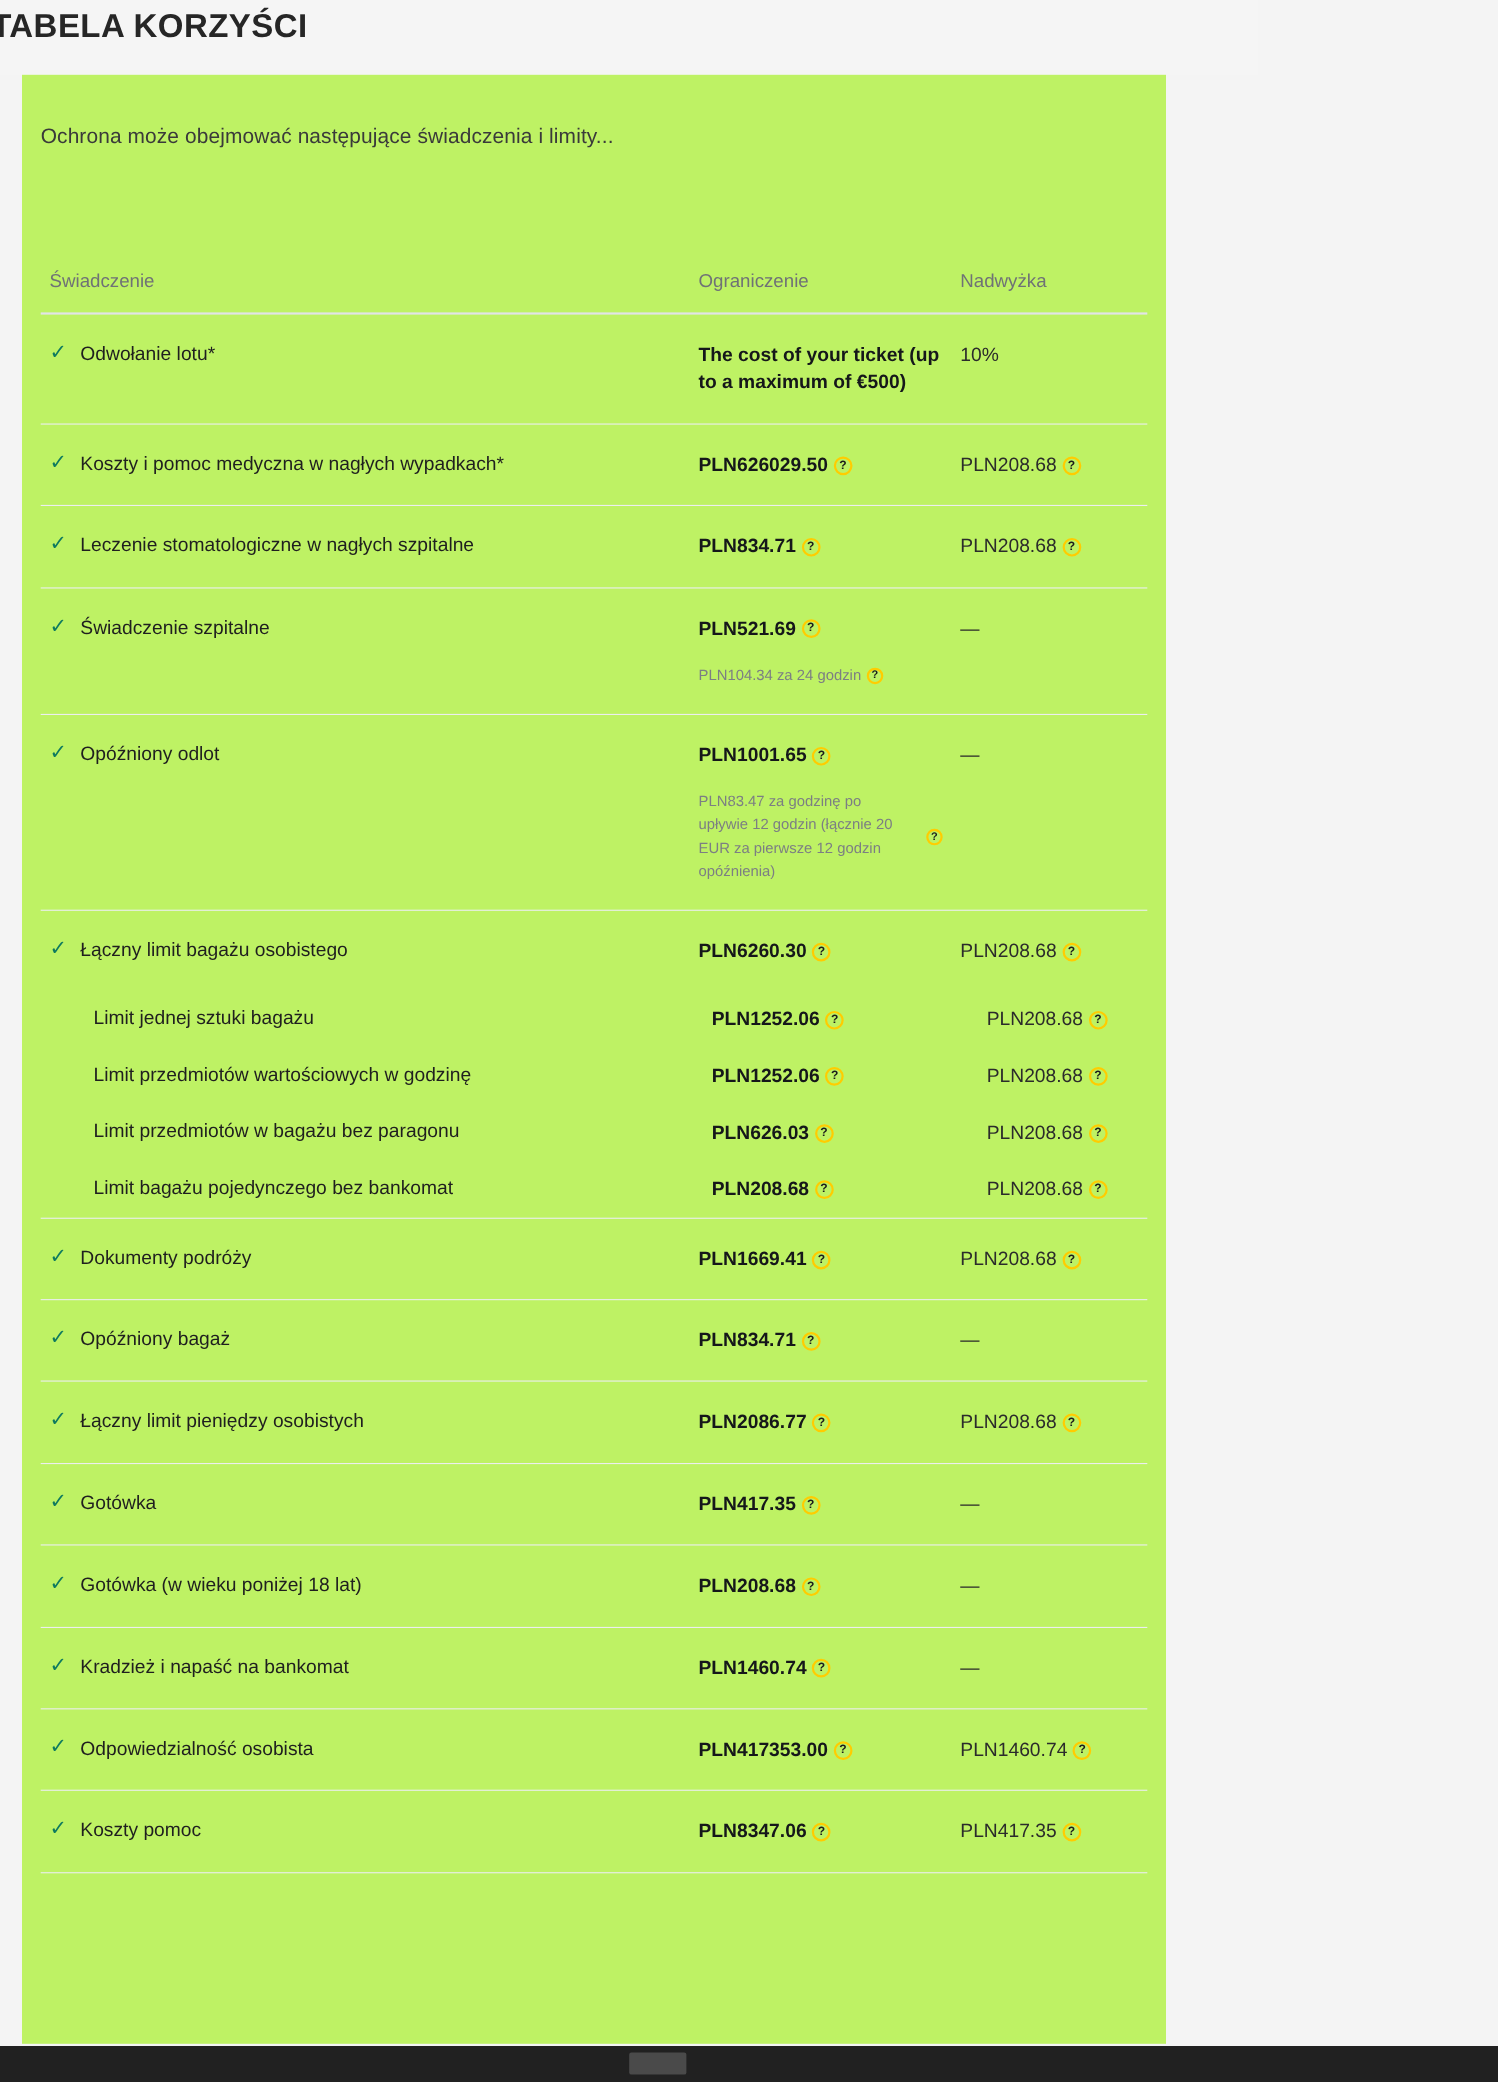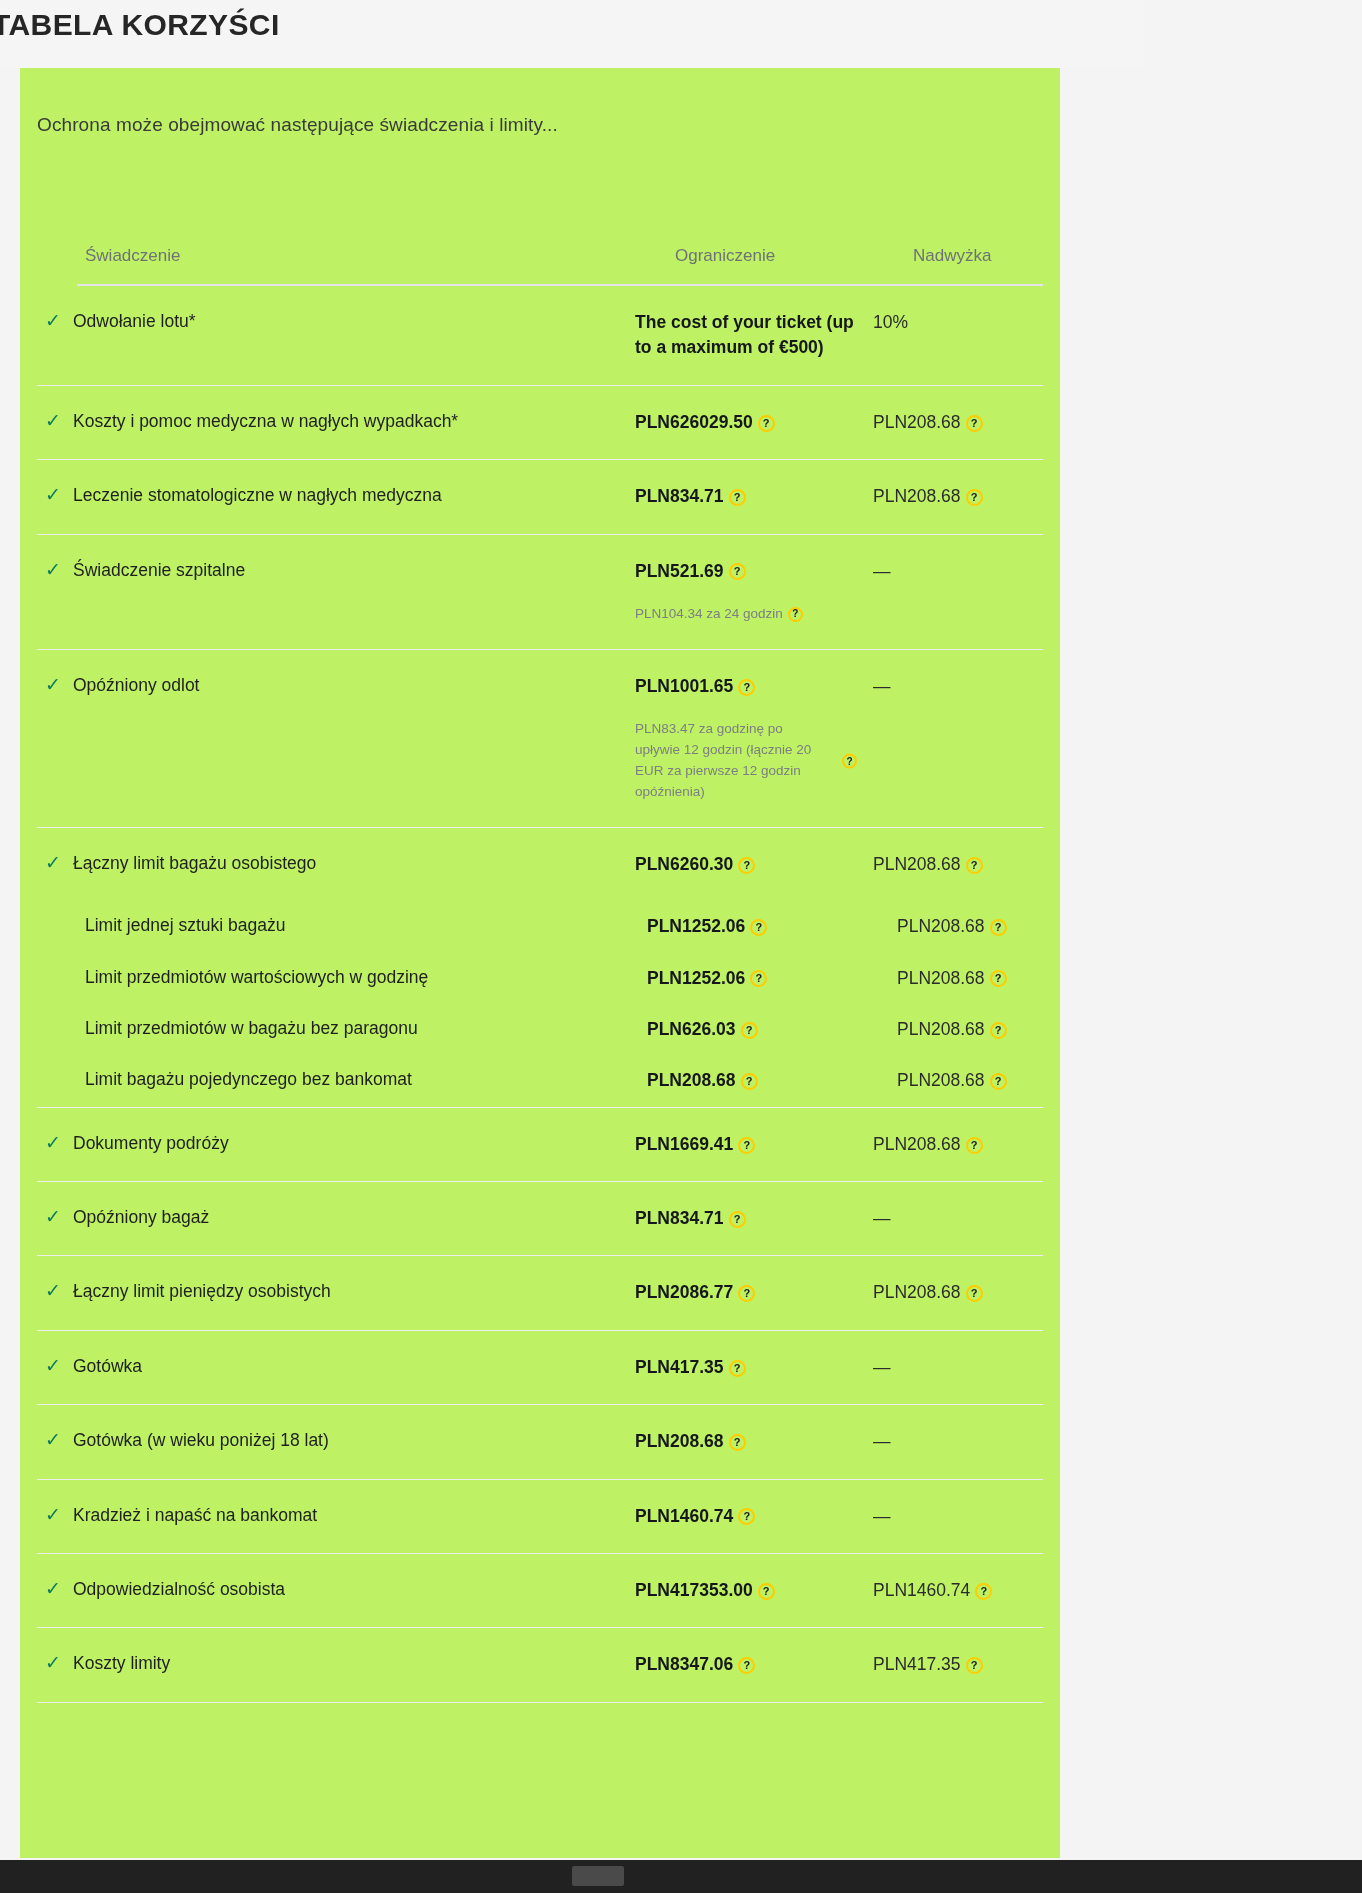--- a/index.html
+++ b/index.html
@@ -35,21 +35,20 @@
     letter-spacing:.1px;
   }
   
   .table{
     position:absolute;left:17px;top:178px;width:1006px;
   }
   .thead{
     display:flex;align-items:flex-end;
     padding:0 0 18px 8px;
     border-bottom:2px solid #e2e4e8;
-    margin-left:40px;
   }
   .th{
     font-size:17px;color:#6f7276;font-weight:400;
   }
   .col-benefit{width:590px;flex:0 0 590px;}
   .col-limit{width:238px;flex:0 0 238px;}
   .col-excess{width:170px;flex:0 0 170px;}
 
   .row{
     display:flex;align-items:flex-start;
@@ -149,21 +148,21 @@
           <div class="benefit">
             <span class="check">✓</span>
             <span>Koszty i pomoc medyczna w nagłych wypadkach*</span>
           </div>
           <div class="limit"><span class="val">PLN626029.50</span><span class="help">?</span></div>
           <div class="excess"><span>PLN208.68</span><span class="help">?</span></div>
         </div>
         <div class="row">
           <div class="benefit">
             <span class="check">✓</span>
-            <span>Leczenie stomatologiczne w nagłych medyczna</span>
+            <span>Leczenie stomatologiczne w nagłych szpitalne</span>
           </div>
           <div class="limit"><span class="val">PLN834.71</span><span class="help">?</span></div>
           <div class="excess"><span>PLN208.68</span><span class="help">?</span></div>
         </div>
         <div class="row">
           <div class="benefit">
             <span class="check">✓</span>
             <span>Świadczenie szpitalne</span>
           </div>
           <div class="limit"><span class="val">PLN521.69</span><span class="help">?</span><span class="note"><span>PLN104.34 za 24 godzin</span><span class="help sm">?</span></span></div>
@@ -269,21 +268,21 @@
           <div class="benefit">
             <span class="check">✓</span>
             <span>Odpowiedzialność osobista</span>
           </div>
           <div class="limit"><span class="val">PLN417353.00</span><span class="help">?</span></div>
           <div class="excess"><span>PLN1460.74</span><span class="help">?</span></div>
         </div>
         <div class="row">
           <div class="benefit">
             <span class="check">✓</span>
-            <span>Koszty limity</span>
+            <span>Koszty pomoc</span>
           </div>
           <div class="limit"><span class="val">PLN8347.06</span><span class="help">?</span></div>
           <div class="excess"><span>PLN417.35</span><span class="help">?</span></div>
         </div>
       </div>
   </div>
 </div>
 
 <div class="bottom-bar">
   <div class="bottom-chip"></div>

